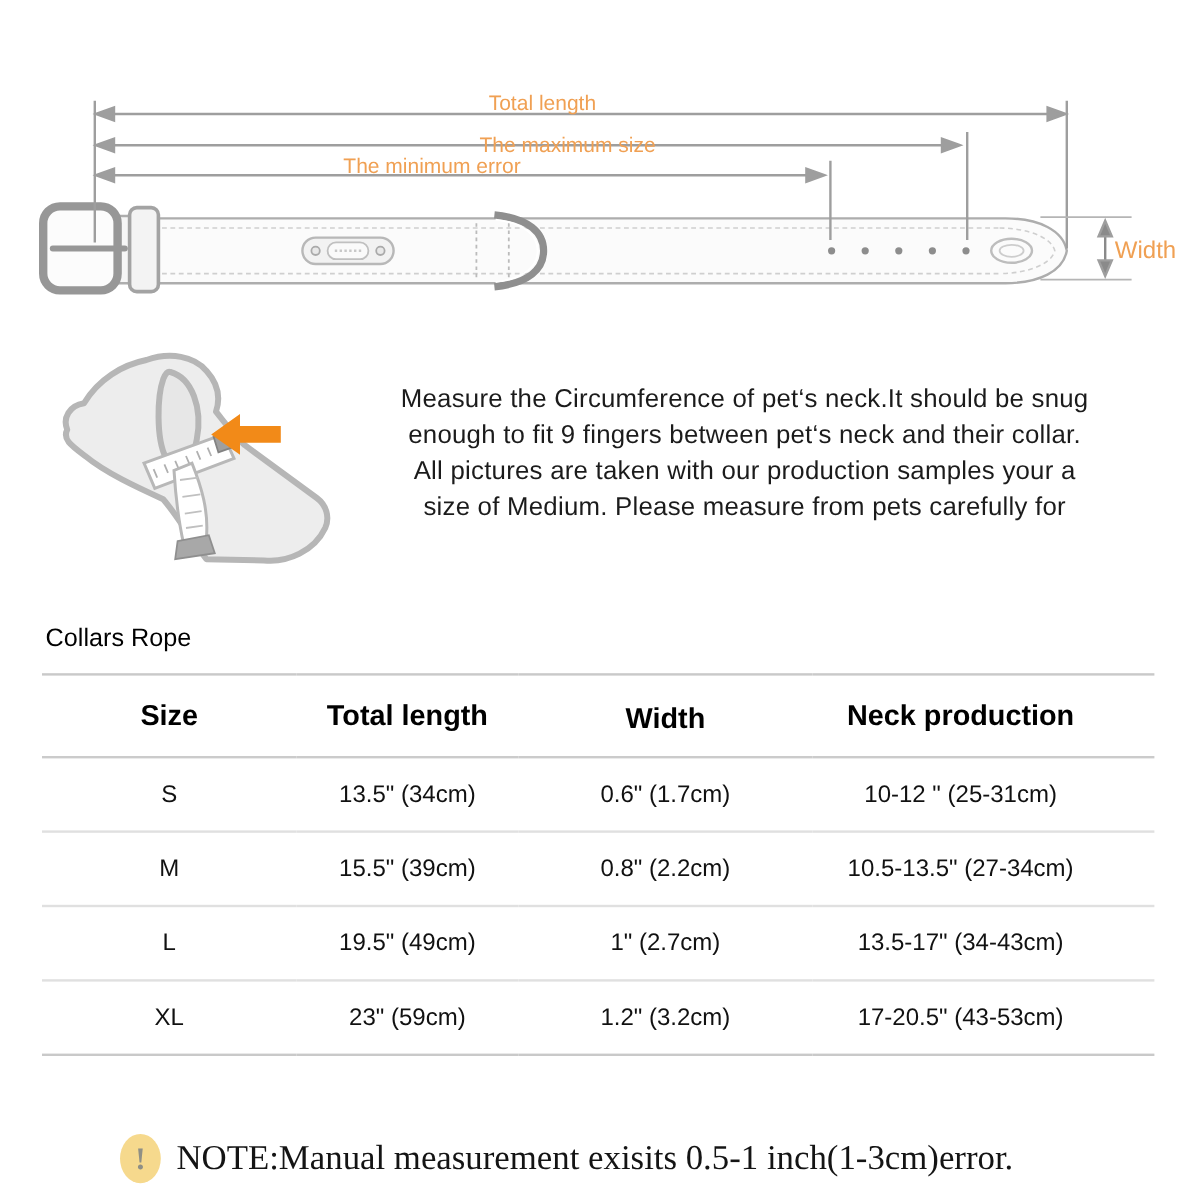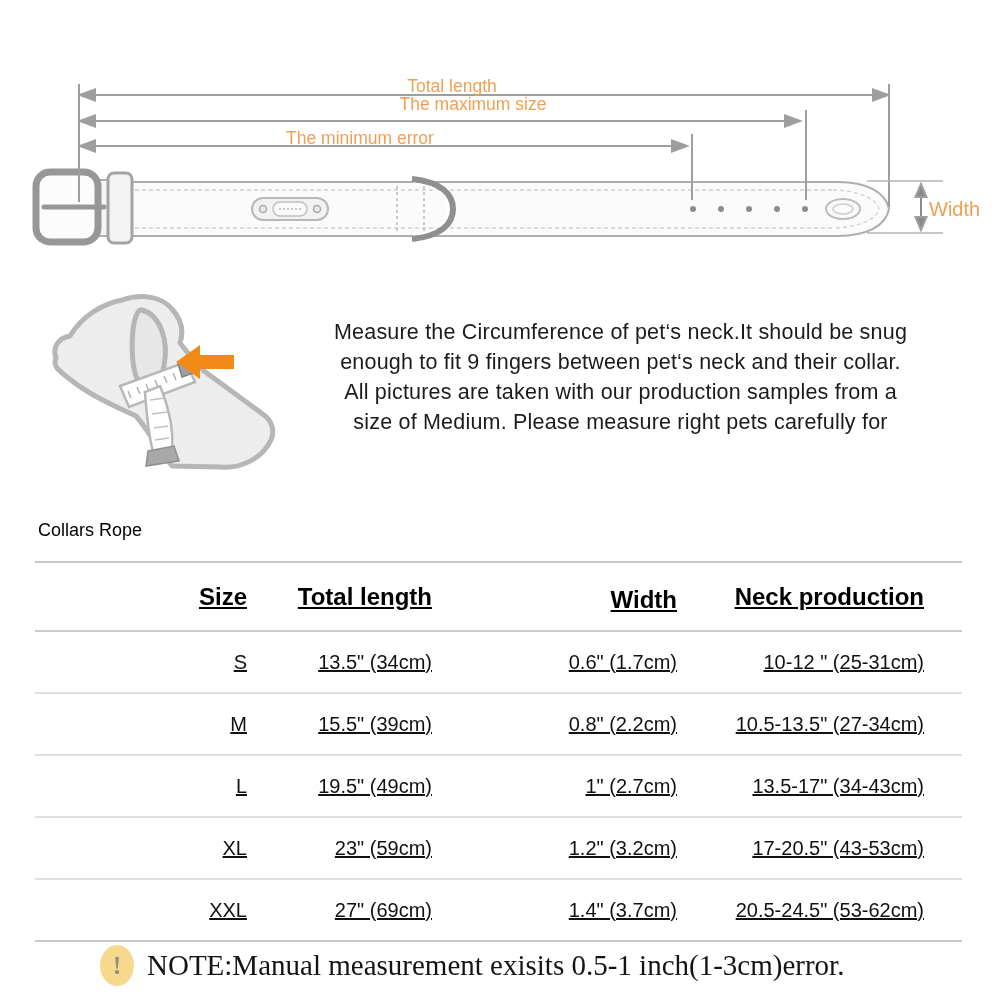--- a/index.html
+++ b/index.html
@@ -9,27 +9,27 @@
   .diagram-svg{position:absolute;left:0;top:0;}
   .dim-label{position:absolute;color:#f0a053;font-size:17.5px;white-space:nowrap;
              transform:translateX(-50%);}
   .width-label{position:absolute;left:929px;top:182px;color:#f0a053;font-size:20px;}
   
   .dog-wrap{position:absolute;left:38px;top:252px;}
   .para{position:absolute;left:288px;top:301px;width:665px;font-size:21.5px;
         line-height:30px;letter-spacing:0.2px;color:#1b1b1b;text-align:center;}
   .para div{height:30px;white-space:nowrap;}
   
-  .section-title{position:absolute;left:38px;top:504px;font-size:18px;color:#000;}
+  .section-title{position:absolute;left:38px;top:504px;font-size:21px;color:#000;}
   
   table.size-table{position:absolute;left:35px;top:545px;width:927px;
         border-collapse:collapse;table-layout:fixed;}
   .size-table th{font-size:24px;font-weight:bold;height:60px;color:#000;}
   .size-table td{font-size:20px;height:60px;color:#111;}
-  .size-table th,.size-table td{text-align:right;vertical-align:middle;padding:0;text-decoration:underline;}
+  .size-table th,.size-table td{text-align:center;vertical-align:middle;padding:0;}
   .size-table th:last-child,.size-table td:last-child{padding-right:38px;}
   .size-table thead tr{border-top:2px solid #c9c9c9;border-bottom:2px solid #cbcbcb;}
   .size-table tbody tr{border-bottom:2px solid #e0e0e0;}
   .size-table tbody tr:last-child{border-bottom:2px solid #c9c9c9;}
   .size-table th.th-width{padding-top:7px;}
   
   .note{position:absolute;left:100px;top:929px;display:flex;align-items:center;gap:13px;}
   .note-icon{width:34px;height:41px;border-radius:50%;background:#f6d98d;
         color:#8f8f85;font-family:"Liberation Serif",serif;font-size:26px;font-weight:bold;
         display:flex;align-items:center;justify-content:center;flex:0 0 auto;}
@@ -111,21 +111,21 @@
         <line x1="867" y1="165" x2="943" y2="165" stroke="#b5b5b5" stroke-width="1.5"></line>
         <line x1="867" y1="217" x2="943" y2="217" stroke="#b5b5b5" stroke-width="1.5"></line>
         <line x1="921" y1="177" x2="921" y2="205" stroke="#8a8a8a"></line>
         <polygon points="921,168 915.5,181 926.5,181 " fill="#8a8a8a"></polygon>
         <polygon points="921,214 915.5,201 926.5,201" fill="#8a8a8a"></polygon>
       </g>
     </g>
   </svg>
 
   <span class="dim-label" style="left:452px;top:60px">Total length</span>
-  <span class="dim-label" style="left:473px;top:78px">The maximum size</span>
+  <span class="dim-label" style="left:473px;top:95px">The maximum size</span>
   <span class="dim-label" style="left:360px;top:112px">The minimum error</span>
   <span class="width-label">Width</span>
 
   <div class="dog-wrap">
     <svg width="240" height="210" viewBox="0 0 240 210">
 
       <path d="M18,90 C14,80 20,70 32,68 C44,48 64,36 84,32 C104,25 124,29 134,41
                C143,51 146,63 142,75 C150,85 157,95 166,103 L226,147
                C234,153 237,163 233,172 C224,191 202,201 182,199 L134,198
                C120,180 110,162 98,148 C76,138 50,126 33,112 C21,103 14,98 18,90 Z" fill="#ededed" stroke="#b6b6b6" stroke-width="5" stroke-linejoin="round"></path>
@@ -144,22 +144,22 @@
         <polygon points="140,96 154,91 158,104 144,109" fill="#9f9f9f" stroke="#838383" stroke-width="1.5"></polygon>
       </g>
 
       <polygon points="138,94 162,77 162,87 196,87 196,101 162,101 162,111" fill="#f28a18"></polygon>
     </svg>
   </div>
 
   <div class="para">
     <div>Measure the Circumference of pet‘s neck.It should be snug</div>
     <div>enough to fit 9 fingers between pet‘s neck and their collar.</div>
-    <div>All pictures are taken with our production samples from a</div>
-    <div>size of Medium. Please measure right pets carefully for</div>
+    <div>All pictures are taken with our production samples your a</div>
+    <div>size of Medium. Please measure from pets carefully for</div>
   </div>
 
   <div class="section-title">Collars Rope</div>
 
   <table class="size-table">
     <colgroup>
       <col style="width:212px">
         <col style="width:185px">
         <col style="width:245px">
         <col style="width:285px">
@@ -190,26 +190,20 @@
         <td>19.5" (49cm)</td>
         <td>1" (2.7cm)</td>
         <td>13.5-17" (34-43cm)</td>
       </tr>
       <tr>
         <td>XL</td>
         <td>23" (59cm)</td>
         <td>1.2" (3.2cm)</td>
         <td>17-20.5" (43-53cm)</td>
       </tr>
-      <tr>
-        <td>XXL</td>
-        <td>27" (69cm)</td>
-        <td>1.4" (3.7cm)</td>
-        <td>20.5-24.5" (53-62cm)</td>
-      </tr>
     </tbody>
   </table>
 
   <div class="note">
     <div class="note-icon">!</div>
     <div class="note-text">NOTE:Manual measurement exisits 0.5-1 inch(1-3cm)error.</div>
   </div>
 
 </div>
 

